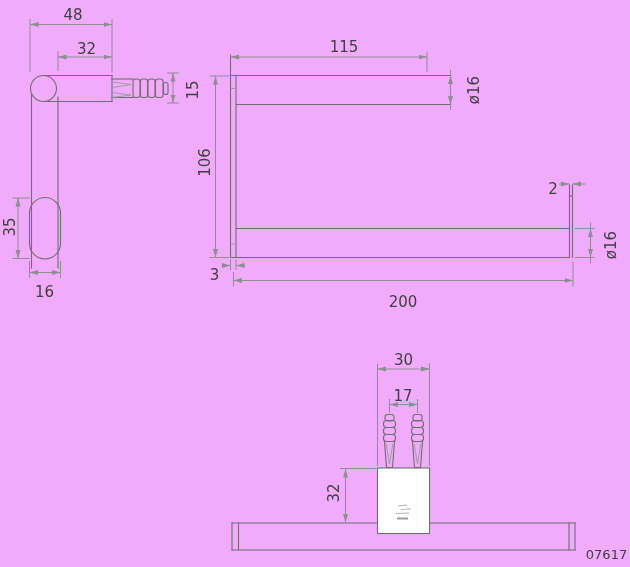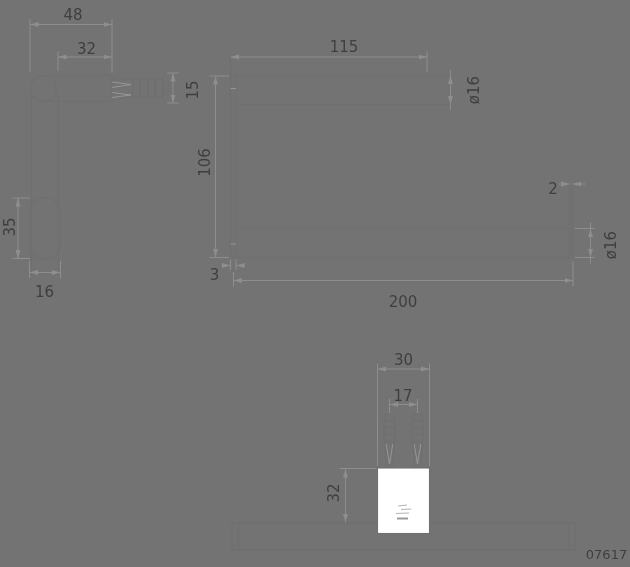--- a/index.html
+++ b/index.html
@@ -1,16 +1,16 @@
 <!DOCTYPE html>
 <html><head>
 <meta charset="utf-8">
 <style>
   html,body{margin:0;padding:0;background:#ffffff;}
-  #stage{position:relative;width:630px;height:567px;background:#737373;overflow:hidden;
+  #stage{position:relative;width:630px;height:567px;background:#f0abfc;overflow:hidden;
          font-family:"DejaVu Sans", sans-serif;}
   svg{display:block;}
   .obj{stroke:#6f6f6f;stroke-width:1.1;fill:none;stroke-linecap:square;}
   .objfill{stroke:#6f6f6f;stroke-width:1.1;fill:#ffffff;}
   .dim{stroke:#8e8e8e;stroke-width:1;fill:none;stroke-linecap:butt;}
   .thin{stroke:#9a9a9a;stroke-width:0.9;fill:none;}
   .mark{stroke:#b3b3b3;stroke-width:1;fill:none;}
   .markD{stroke:#9b9b9b;stroke-width:2;fill:none;}
   text{fill:#3f3f3f;font-size:15px;font-family:"DejaVu Sans", sans-serif;}
   text.small{font-size:13px;}

